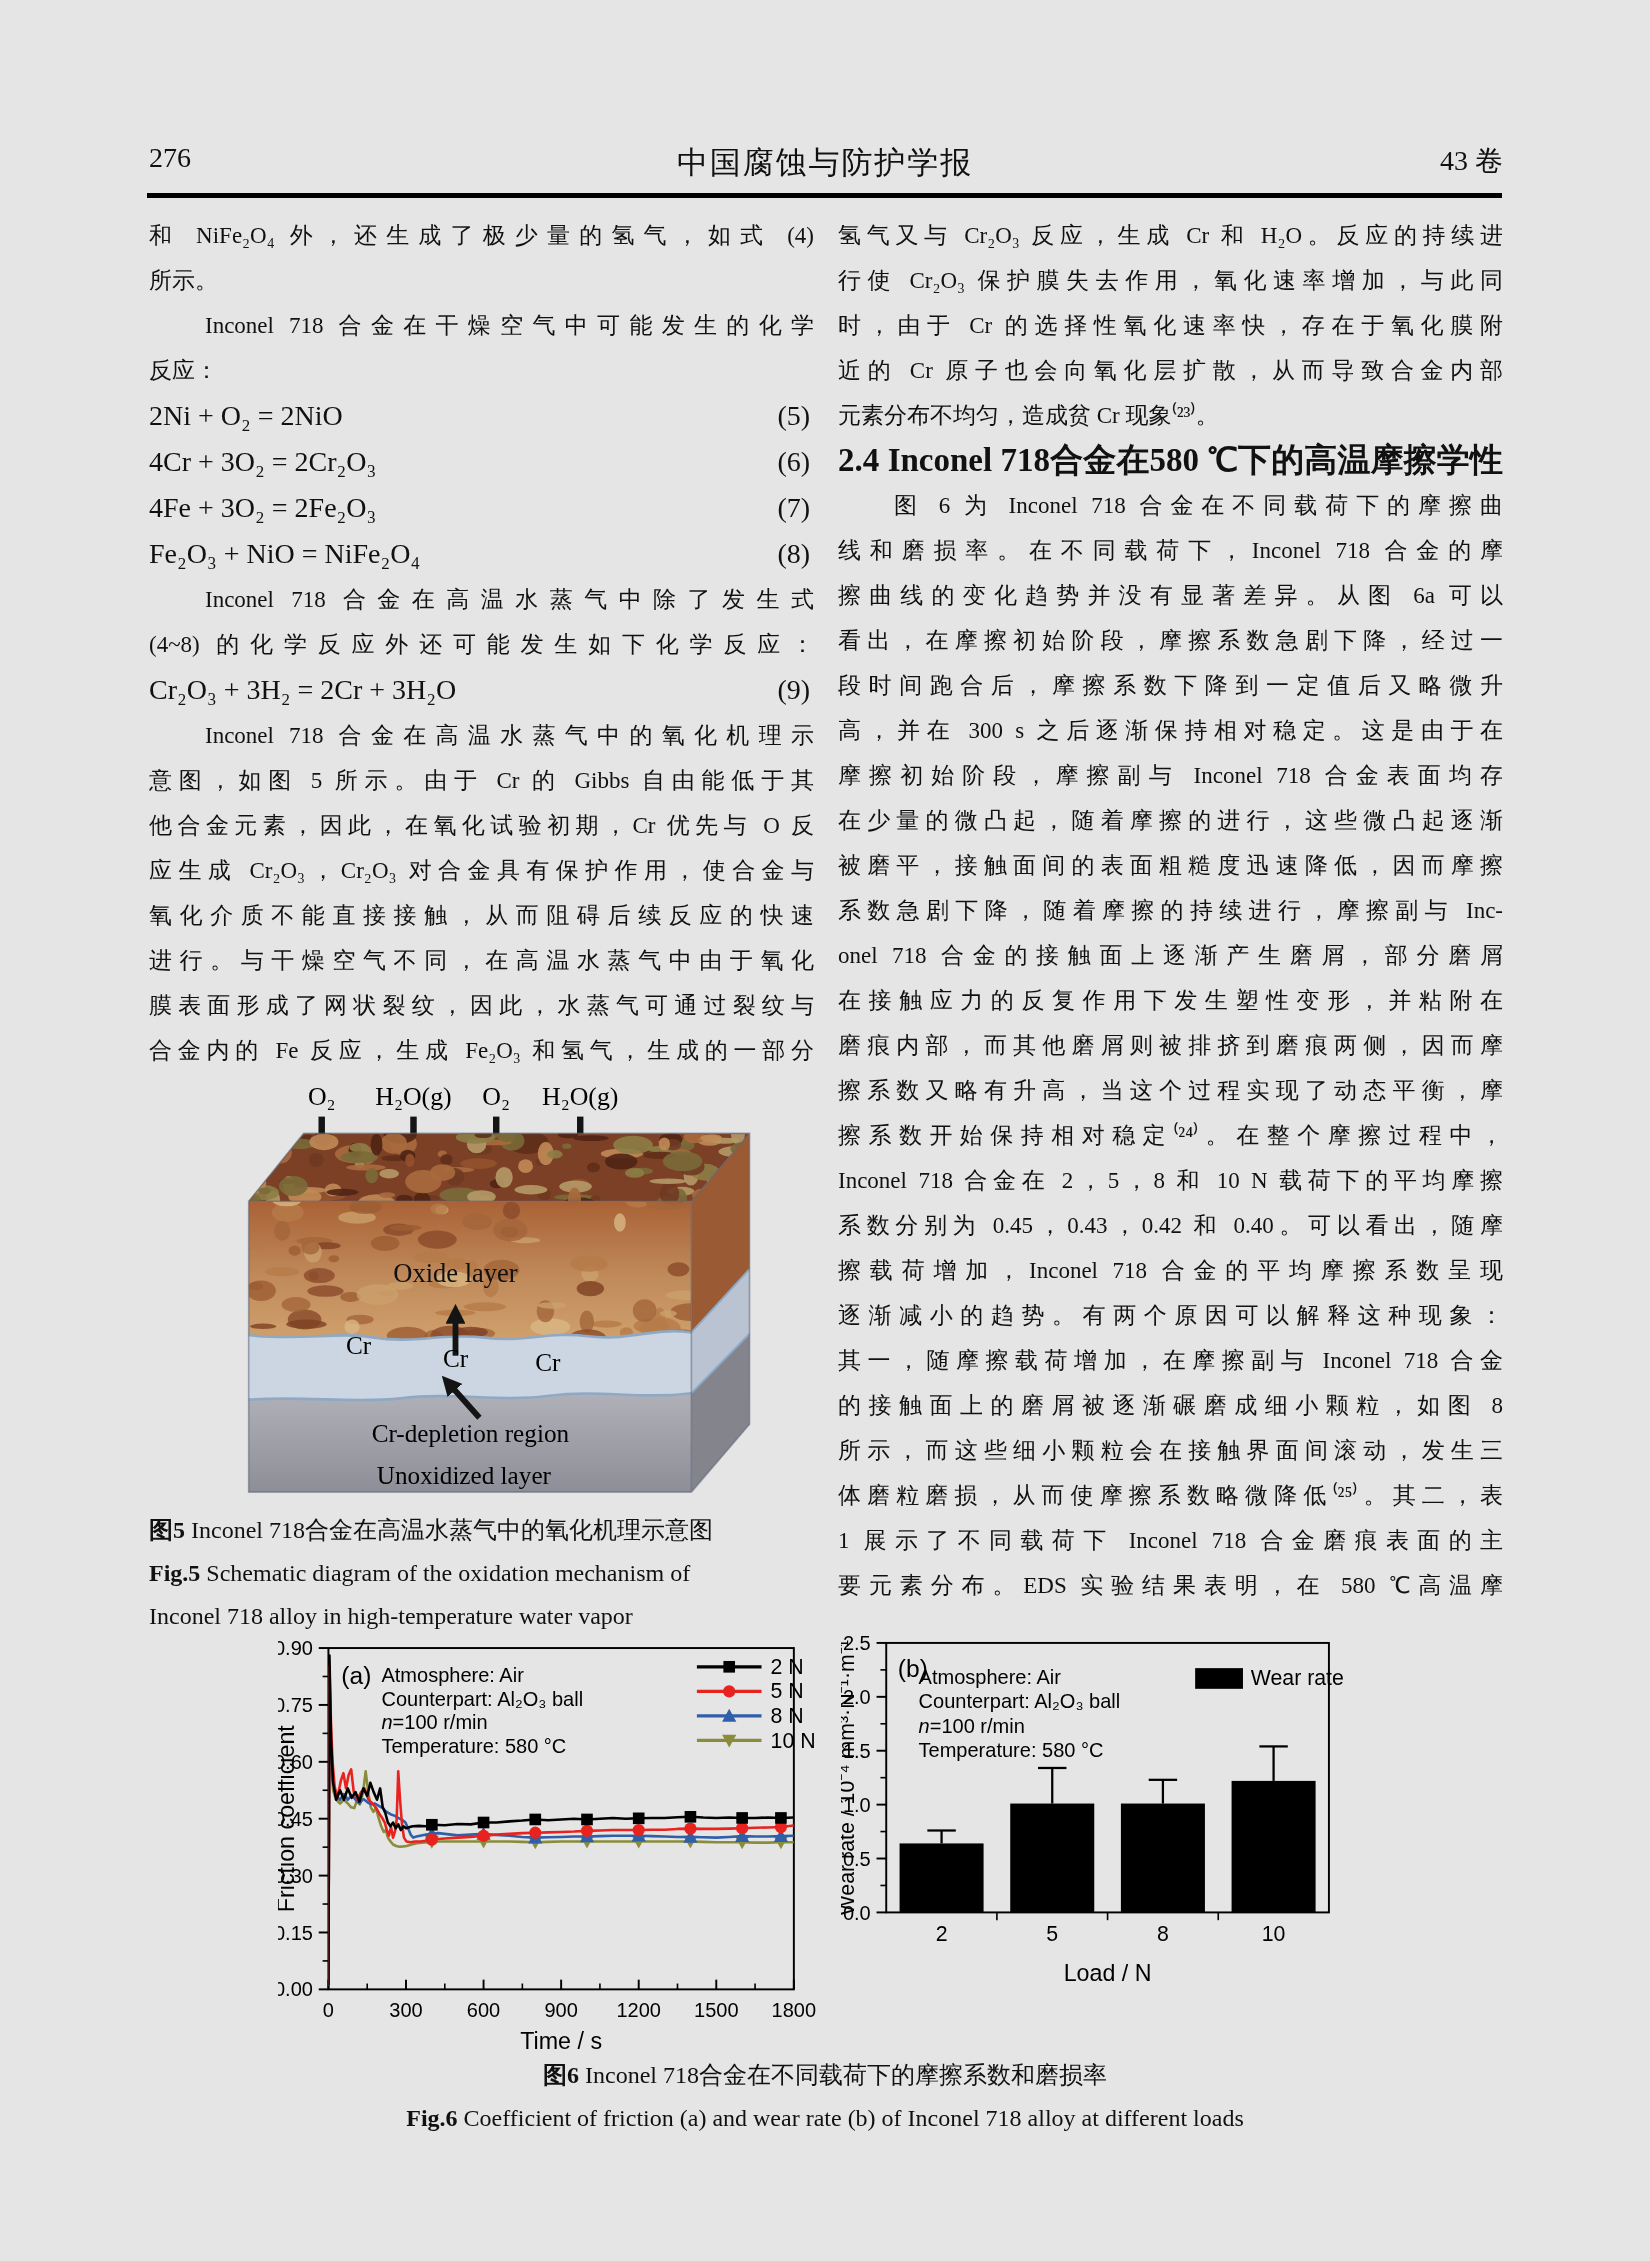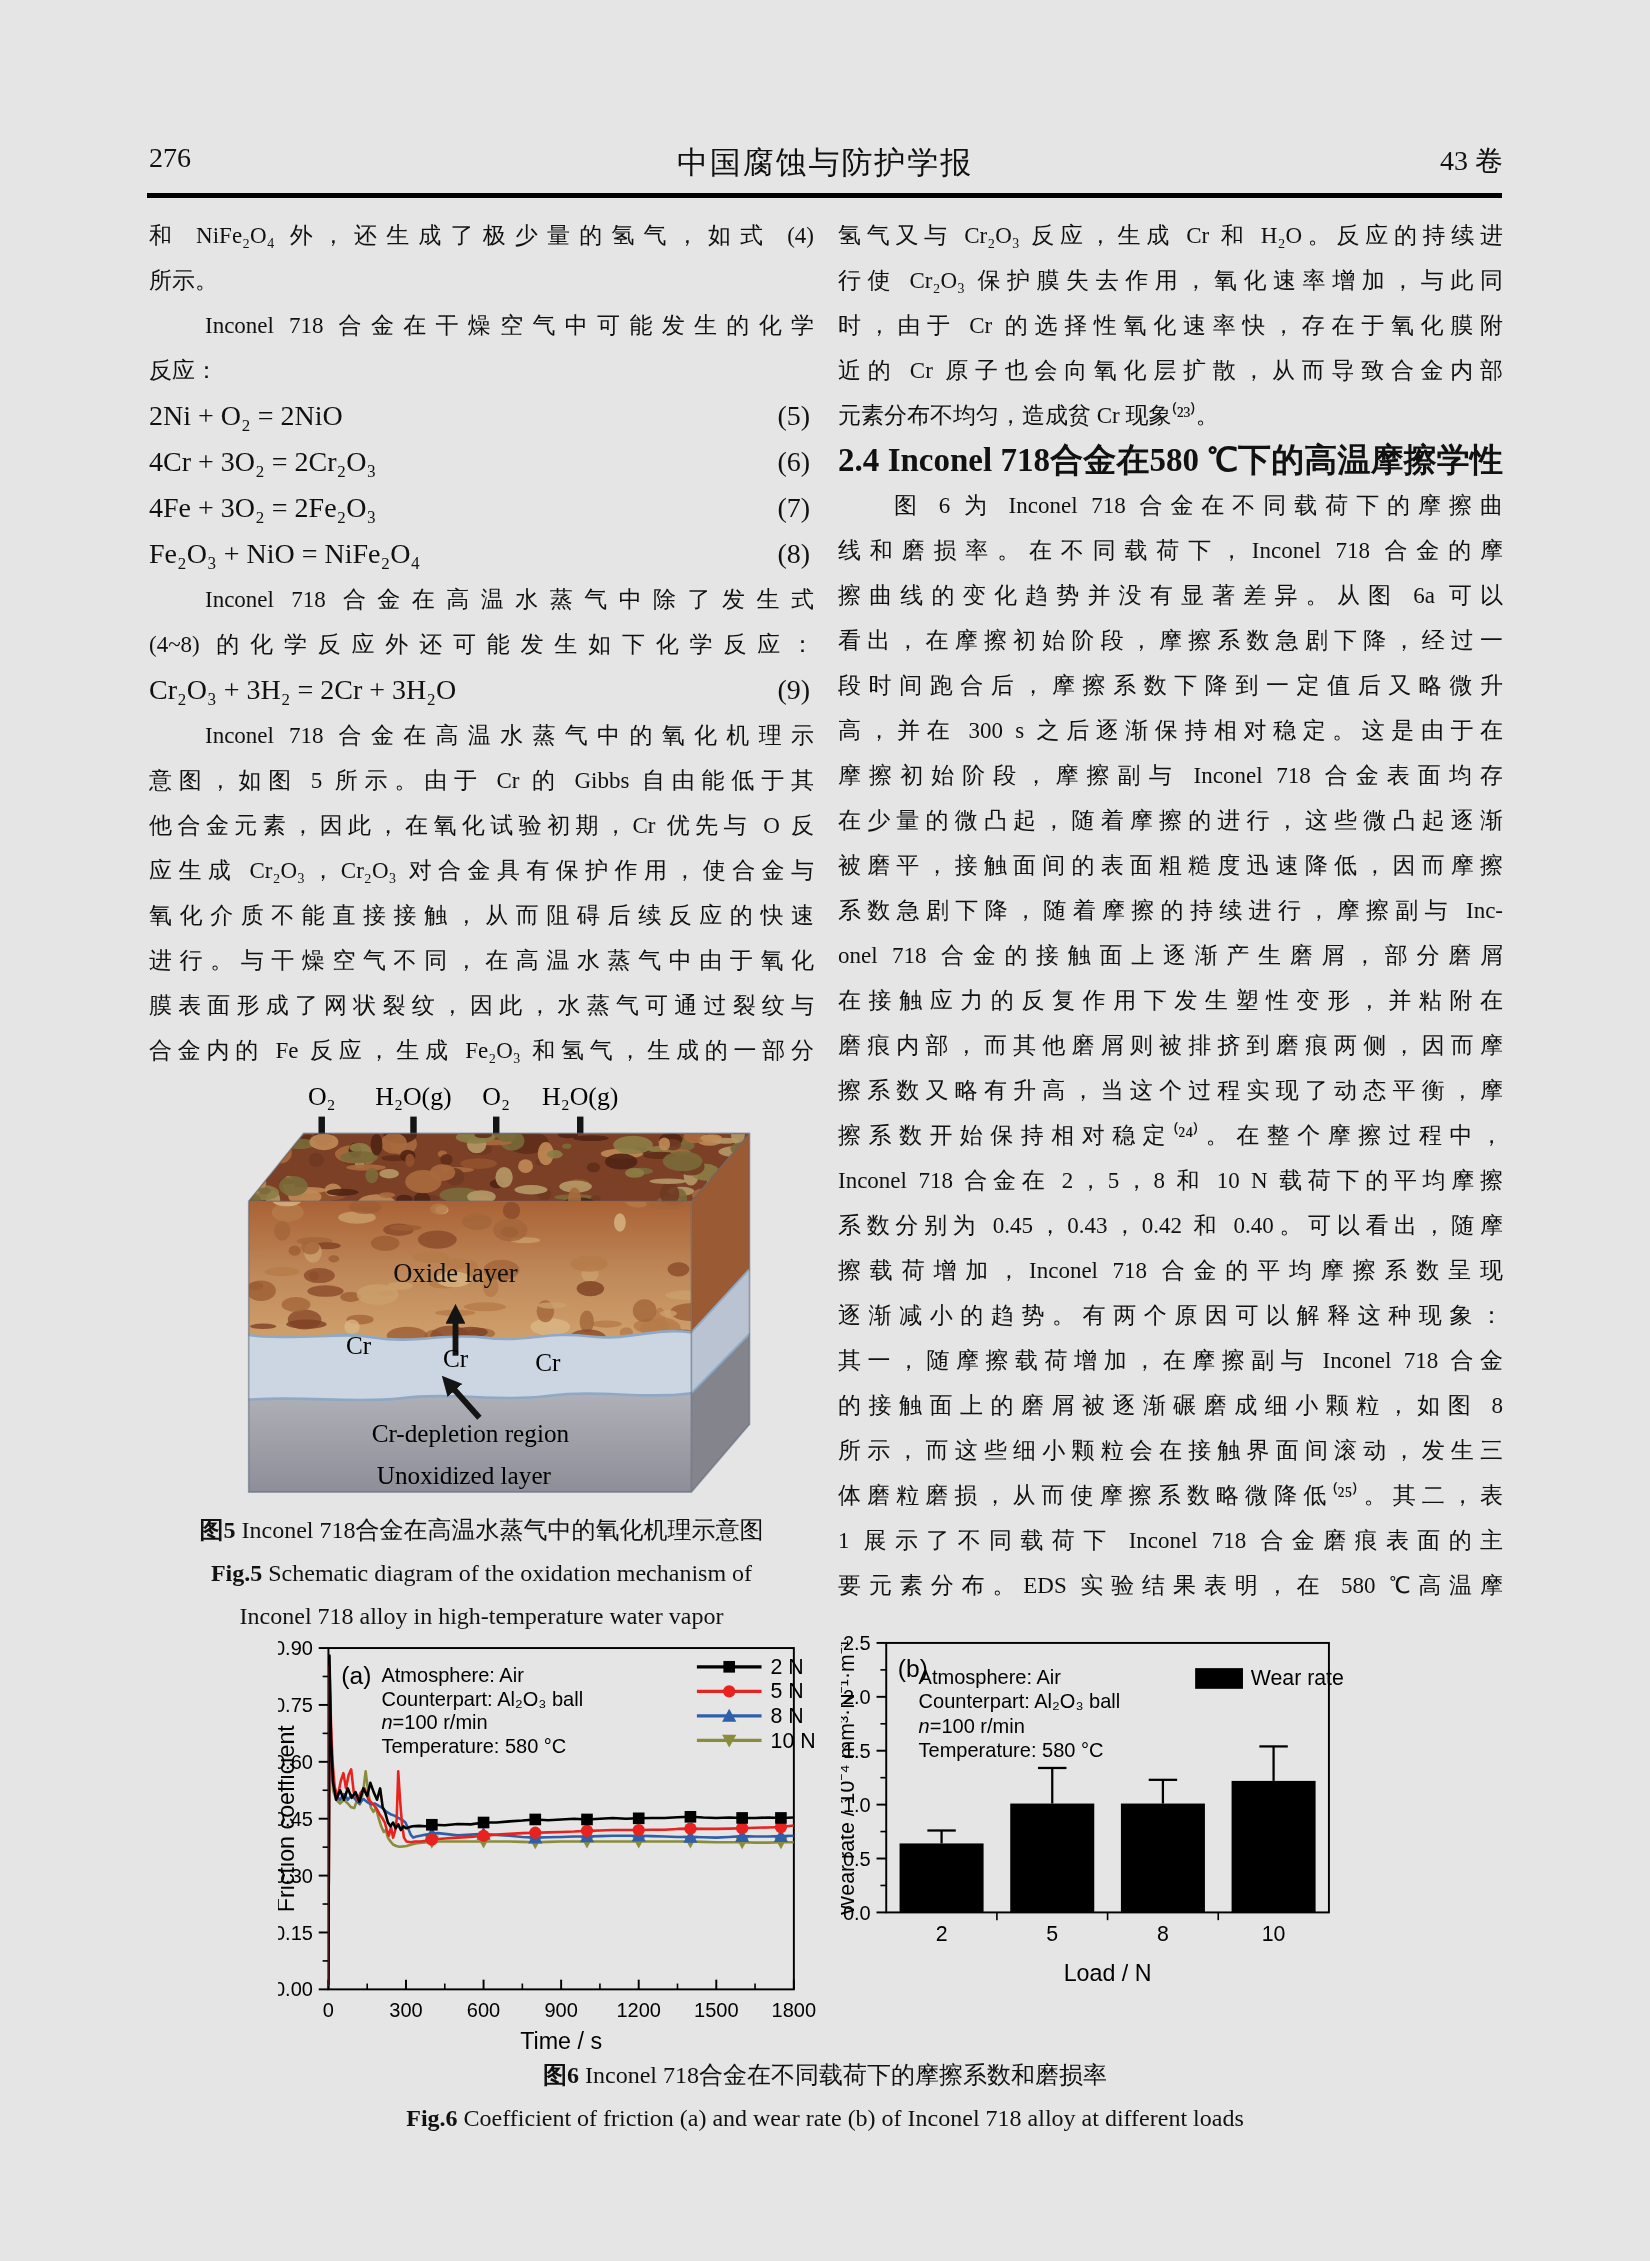--- a/index.html
+++ b/index.html
@@ -15,21 +15,21 @@
   #left-col{left:149px;}
   #right-col{left:838px;}
   .tline{height:45px;line-height:45px;font-size:23px;overflow:hidden;text-align:justify;text-align-last:justify;text-justify:inter-character;}
   .tline.be{text-align-last:auto;}
   .tline.bi{text-indent:56px;}
   .tline.h{font-weight:bold;text-align-last:auto;font-size:33px;}
   .eqrow{position:relative;height:46px;line-height:46px;font-size:28px;text-align:left;}
   .eqnum{position:absolute;right:3.9px;top:0;}
 
   #fig5-wrap{position:absolute;left:239px;top:1075px;width:517px;height:427px;}
-  .fig5cap{position:absolute;left:149px;top:1509px;width:665px;text-align:center;font-size:24px;line-height:43px;}
+  .fig5cap{position:absolute;left:149px;top:1509px;width:665px;text-align:left;font-size:24px;line-height:43px;}
   .capb{font-weight:bold;}
 
   #chart-a{position:absolute;left:278px;top:1620px;width:543px;height:453px;}
   #chart-b{position:absolute;left:841px;top:1620px;width:517px;height:453px;}
   .fig6cap{position:absolute;left:0;top:2054px;width:1650px;text-align:center;font-size:24px;line-height:43px;}
   svg{display:block;}
 </style>
 </head>
 <body>
 

